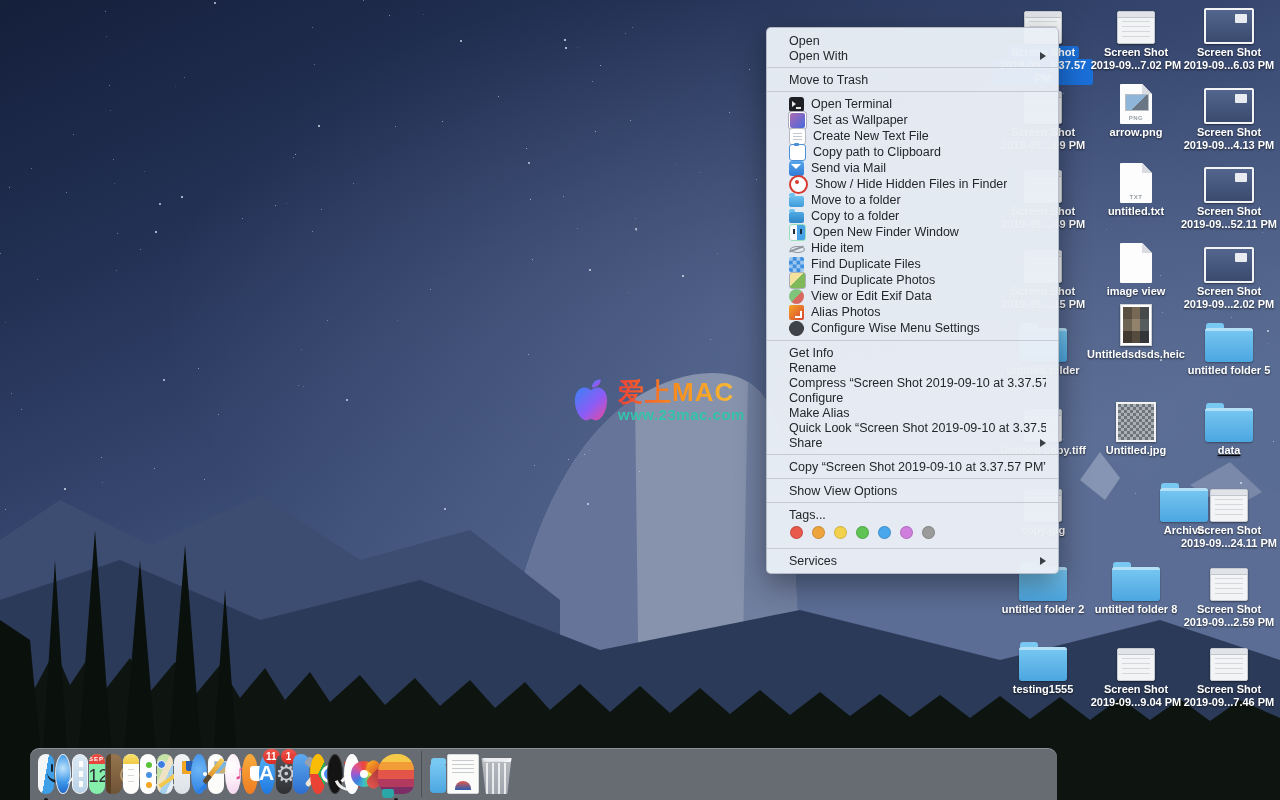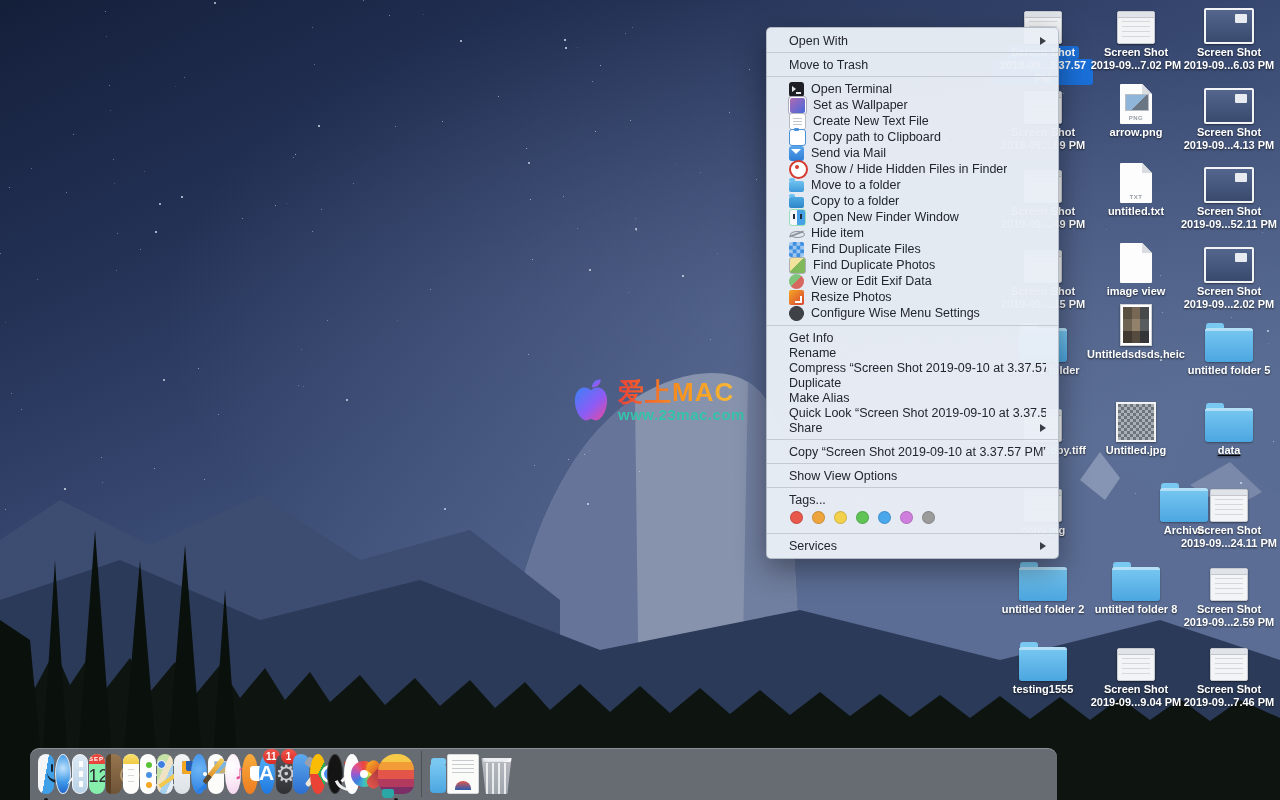--- a/index.html
+++ b/index.html
@@ -599,20 +599,23 @@
       <div class="dlabel">
         <span>Screen Shot</span>
         <span>2019-09...7.46 PM</span>
       </div>
     </div>
   </div>
 
 <div id="menu">
     <div id="menu-sections">
       <div class="mi">
+        <span class="mit">Open</span>
+      </div>
+      <div class="mi">
         <span class="mit">Open With</span>
         <span class="marrow"></span>
       </div>
       <div class="msep"></div>
       <div class="mi">
         <span class="mit">Move to Trash</span>
       </div>
       <div class="msep"></div>
       <div class="mi mi-ic">
         <span class="mic terminal-icon"></span>
@@ -661,38 +664,38 @@
       <div class="mi mi-ic">
         <span class="mic duplicate-photos-icon"></span>
         <span class="mit">Find Duplicate Photos</span>
       </div>
       <div class="mi mi-ic">
         <span class="mic exif-icon"></span>
         <span class="mit">View or Edit Exif Data</span>
       </div>
       <div class="mi mi-ic">
         <span class="mic resize-photos-icon"></span>
-        <span class="mit">Resize Photos</span>
+        <span class="mit">Alias Photos</span>
       </div>
       <div class="mi mi-ic">
         <span class="mic settings-gear-icon"></span>
         <span class="mit">Configure Wise Menu Settings</span>
       </div>
       <div class="msep"></div>
       <div class="mi">
         <span class="mit">Get Info</span>
       </div>
       <div class="mi">
         <span class="mit">Rename</span>
       </div>
       <div class="mi">
         <span class="mit">Compress “Screen Shot 2019-09-10 at 3.37.57 PM”</span>
       </div>
       <div class="mi">
-        <span class="mit">Duplicate</span>
+        <span class="mit">Configure</span>
       </div>
       <div class="mi">
         <span class="mit">Make Alias</span>
       </div>
       <div class="mi">
         <span class="mit">Quick Look “Screen Shot 2019-09-10 at 3.37.57 PM”</span>
       </div>
       <div class="mi">
         <span class="mit">Share</span>
         <span class="marrow"></span>

